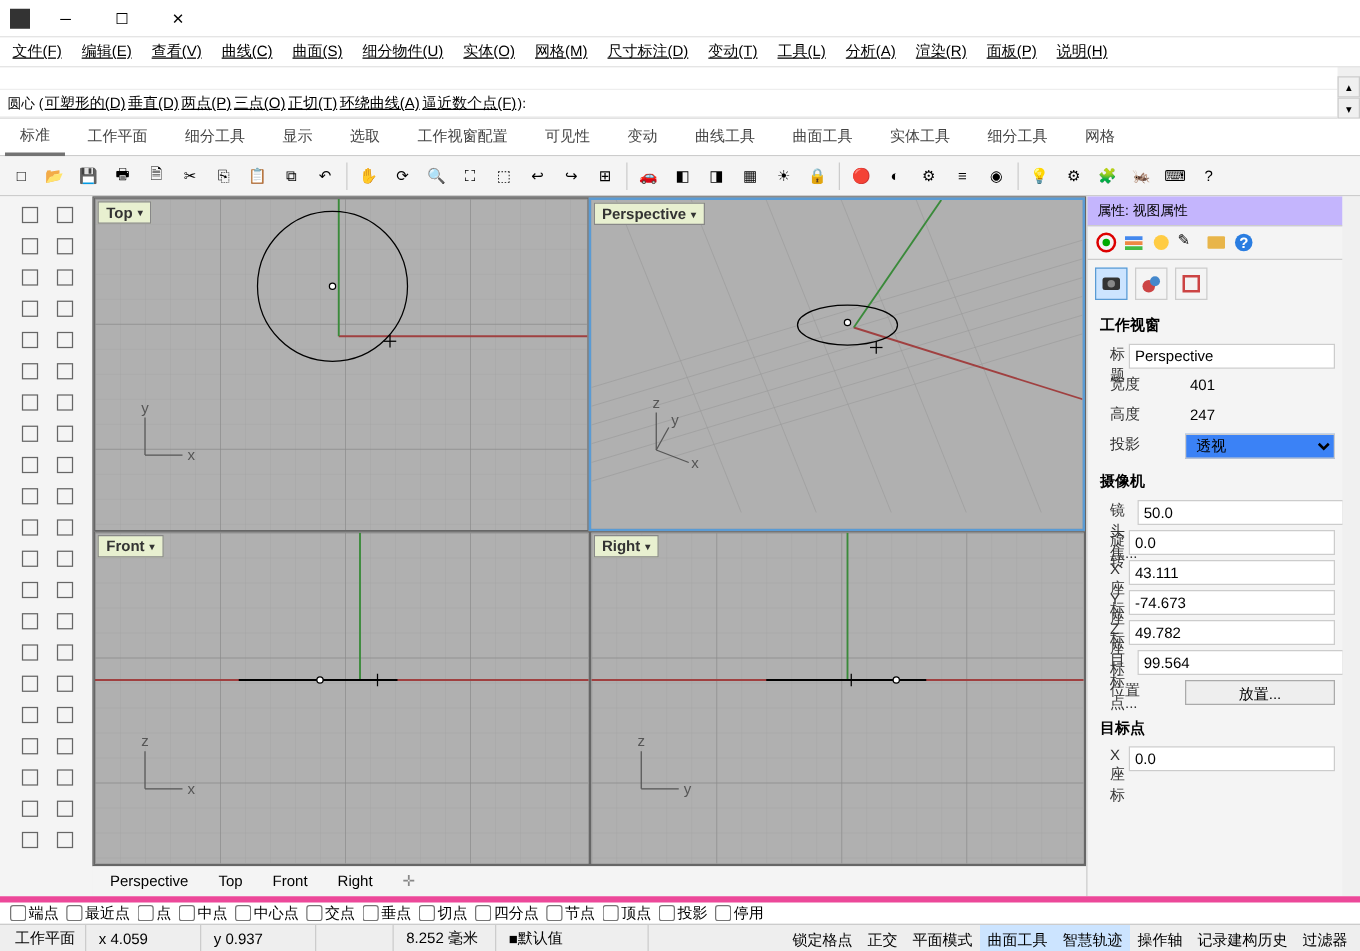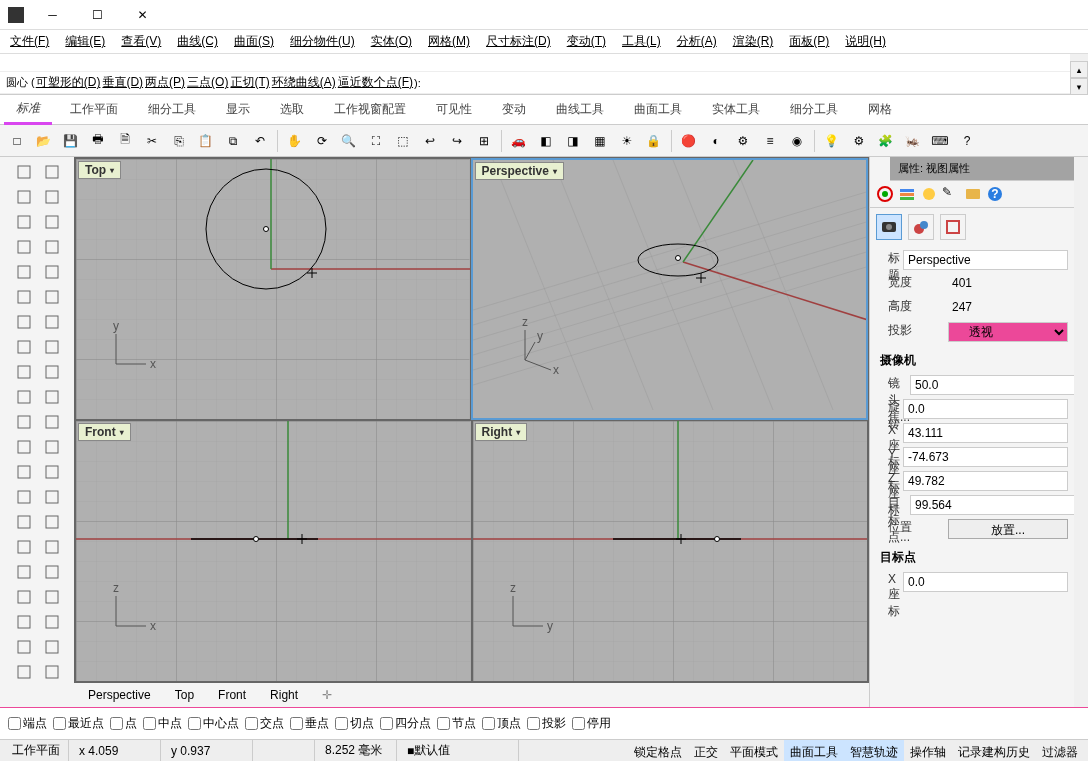--- a/index.html
+++ b/index.html
@@ -11,51 +11,51 @@
 .menubar { height: 24px; background: #fff; display: flex; align-items: center; padding: 0 4px; gap: 4px; border-bottom: 1px solid #ddd; }
 .menubar span { padding: 2px 6px; cursor: default; text-decoration: underline; }
 .command-area { background: #fff; border-bottom: 1px solid #ccc; }
 .cmdline { border-bottom: 1px solid #eee; padding: 2px 6px; font-size: 11px; min-height: 18px; display: flex; align-items: center; }
 .cmdline a { color: #000; text-decoration: underline; margin: 0 1px; }
 .cmdline input { border: none; outline: none; font-size: 11px; flex: 1; margin-left: 4px; }
 .scroller { width: 18px; display: flex; flex-direction: column; justify-content: flex-end; }
 .scroll-arrow { height: 17px; background: #f0f0f0; border: 1px solid #ccc; display: flex; align-items: center; justify-content: center; font-size: 9px; }
 .tabstrip { height: 30px; background: #fff; display: flex; align-items: center; padding: 0 4px; gap: 6px; border-bottom: 1px solid #ccc; }
 .tab { padding: 5px 12px; cursor: default; color: #444; }
-.tab.active { border-bottom: 3px solid #d946ef; font-style: italic; }
+.tab.active { border-bottom: 3px solid #737373; }
 .toolbar-main { height: 32px; background: #f4f4f4; display: flex; align-items: center; padding: 2px 4px; gap: 1px; border-bottom: 1px solid #ccc; }
 .tbtn { width: 26px; height: 26px; display: flex; align-items: center; justify-content: center; border: 1px solid transparent; }
 .main-row { flex: 1; display: flex; overflow: hidden; }
 .left-tools { width: 66px; background: #f4f4f4; display: flex; flex-wrap: wrap; align-content: flex-start; padding: 2px; gap: 0; }
 .ltbtn { width: 28px; height: 25px; display: flex; align-items: center; justify-content: center; border: 1px solid transparent; }
 .viewports { flex: 1; display: flex; flex-direction: column; background: #999; border: 1px solid #666; }
 .vp-row { flex: 1; display: flex; }
 .viewport { flex: 1; background: #a8a8a8; border: 1px solid #666; position: relative; overflow: hidden; }
 .vp-label { position: absolute; top: 2px; left: 2px; background: #e8f0d0; border: 1px solid #888; padding: 1px 6px; font-size: 11px; font-weight: bold; color: #333; display: flex; align-items: center; gap: 4px; }
 .vp-label .arrow { font-size: 8px; }
 .grid-bg { position: absolute; inset: 0; }
 .panel-right { width: 205px; background: #f4f4f4; border-left: 1px solid #ccc; display: flex; flex-direction: column; }
-.panel-header { padding: 4px 8px; background: #a3a3a3; border-bottom: 1px solid #ccc; font-size: 11px; margin-left: 20px; }
+.panel-header { padding: 4px 8px; background: #c4b5fd; border-bottom: 1px solid #ccc; font-size: 11px; }
 .panel-icons { padding: 4px 6px; display: flex; gap: 4px; border-bottom: 1px solid #ccc; }
 .panel-sub-icons { padding: 6px; display: flex; gap: 6px; }
 .sub-ibtn { width: 26px; height: 26px; border: 1px solid #ccc; display: flex; align-items: center; justify-content: center; }
 .sub-ibtn.active { background: #cce4ff; border-color: #5a9bd4; }
 .prop-section { padding: 2px 0; }
 .prop-heading { padding: 4px 10px; font-weight: bold; }
 .prop-row { display: flex; padding: 2px 6px 2px 18px; height: 24px; }
 .prop-label { width: 60px; color: #333; }
 .prop-value { flex: 1; padding: 2px 4px; }
 .prop-input { flex: 1; border: 1px solid #ccc; padding: 2px 4px; background: #fff; }
-.prop-select { flex: 1; border: 1px solid #ccc; padding: 1px 16px; background: #ec4899; }
+.prop-select { flex: 1; border: 1px solid #ccc; padding: 1px 4px; background: #3b82f6; }
 .prop-check { margin-left: 0; }
 .prop-button { flex: 1; border: 1px solid #aaa; background: #eee; padding: 2px 8px; text-align: center; }
 .bottom-tabs { height: 24px; background: #f4f4f4; display: flex; align-items: center; padding: 0 6px; gap: 8px; }
 .bottom-tabs span { padding: 2px 8px; cursor: default; }
 .bottom-tabs .plus { color: #888; }
-.osnap-bar { height: 32px; background: #fff; display: flex; align-items: center; padding: 0 8px; gap: 6px; border-top: 1px solid #ec4899; font-size: 11px; }
+.osnap-bar { height: 22px; background: #fff; display: flex; align-items: center; padding: 0 8px; gap: 6px; border-top: 5px solid #ec4899; font-size: 11px; }
 .osnap-bar label { display: flex; align-items: center; gap: 2px; }
 .status-bar { height: 22px; background: #eee; display: flex; align-items: center; padding: 0 4px; gap: 2px; border-top: 1px solid #ccc; font-size: 11px; }
 .status-cell { padding: 0 8px; border-right: 1px solid #ccc; height: 100%; display: flex; align-items: center; }
 .status-toggle { padding: 12px 6px; height: 100%; display: flex; align-items: center; cursor: default; }
 .status-toggle.active { background: #cce4ff; }
 svg { pointer-events: none; }
 .pi { width: 18px; height: 18px; }
 </style>
 </head>
 <body>
@@ -546,20 +546,21 @@
           </svg>
         </div>
       <div class="sub-ibtn">
           <svg width="18" height="18">
             <rect x="3" y="3" width="12" height="12" fill="none" stroke="#c44" stroke-width="2"></rect>
           </svg>
         </div>
     </div>
 
     <div class="prop-section">
+      <div class="prop-heading">工作视窗</div>
       <div class="prop-row">
           <div class="prop-label">标题</div>
           <input class="prop-input" value="Perspective" style="">
         </div>
       <div class="prop-row">
           <div class="prop-label">宽度</div>
           <div class="prop-value">401</div>
         </div>
       <div class="prop-row">
           <div class="prop-label">高度</div>

